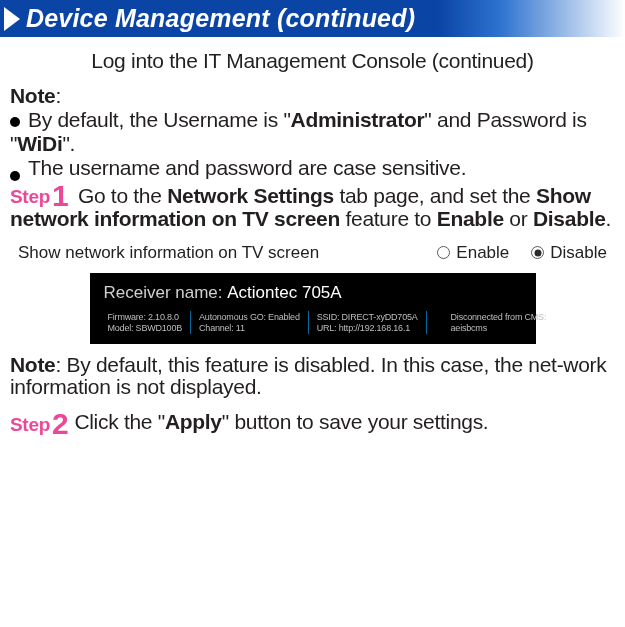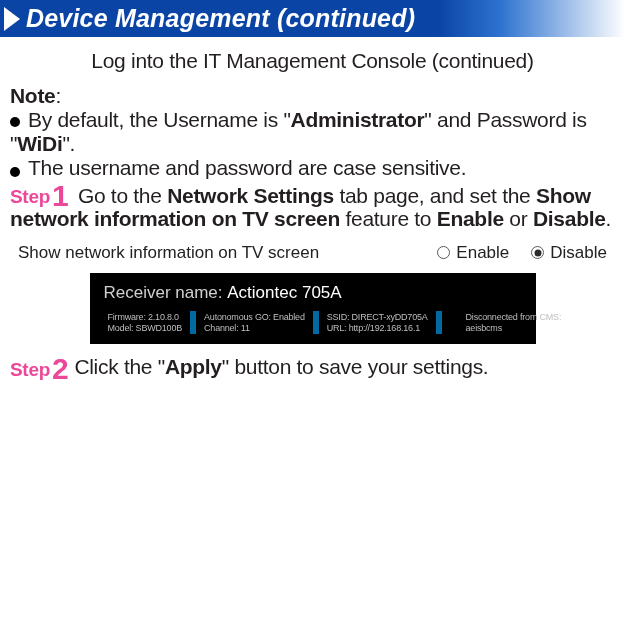--- a/index.html
+++ b/index.html
@@ -35,21 +35,21 @@
     .sub-title {
       font-size: 21px;
       font-weight: normal;
       margin-top: 4px;
       margin-bottom: 11px;
       letter-spacing: -0.3px;
       text-align: center;
     }
     .note-heading { font-size: 21px; font-weight: bold; display: inline; }
     .body-text { font-size: 21px; line-height: 1.15; letter-spacing: -0.3px; }
-    .bullet-row { display: flex; align-items: center; }
+    .bullet-row { display: flex; align-items: flex-end; }
     .bullet-dot {
       display: inline-block;
       width: 10px; height: 10px;
       background: #000; border-radius: 50%;
       margin-right: 8px; margin-top: 7px;
       flex-shrink: 0;
     }
     .bold { font-weight: bold; }
     .section-heading {
       font-size: 21px; font-weight: bold;
@@ -94,21 +94,21 @@
     }
     .tv-title {
       font-size: 17px; color: #cfd0d1;
       padding: 0 30px 8px 14px; font-weight: 400;
     }
     .tv-title .rn { color: #fff; font-weight: 500; }
     .tv-cols {
       display: flex; font-size: 9px; color: #bdbec0;
       padding: 0 10px;
     }
-    .tv-col { padding: 0 8px; border-right: 6px solid #0369a1; }
+    .tv-col { padding: 0 8px; border-right: 1px solid #0369a1; }
     .tv-col:last-child { border-right: none; padding-left: 24px; }
     .tv-col > div { margin: 1px 0; white-space: nowrap; letter-spacing: -0.2px; }
 
     .note2 { font-size: 21px; line-height: 1.08; letter-spacing: -0.3px; margin-top: 6px; }
     .step2-row { display: flex; align-items: center; margin-top: 10px; font-size: 21px; letter-spacing: -0.3px; }
     .step2-row .step-marker { margin-right: 6px; }
   </style>
 </head>
 <body>
 
@@ -172,20 +172,23 @@
         <div>SSID: DIRECT-xyDD705A</div>
         <div>URL: http://192.168.16.1</div>
       </div>
       <div class="tv-col">
         <div>Disconnected from CMS:</div>
         <div>aeisbcms</div>
       </div>
     </div>
   </div>
 
+  <div class="note2">
+    <span class="bold">Note</span><span>: By default, this feature is disabled. In this case, the net-work information is not displayed.</span>
+  </div>
 
   <div class="step2-row">
     <span class="step-marker">
       <span class="sm">Step</span>
       <span class="lg">2</span>
     </span>
     <span>
       <span>Click the "</span><span class="bold">Apply</span><span>" button to save your settings.</span>
     </span>
   </div>

